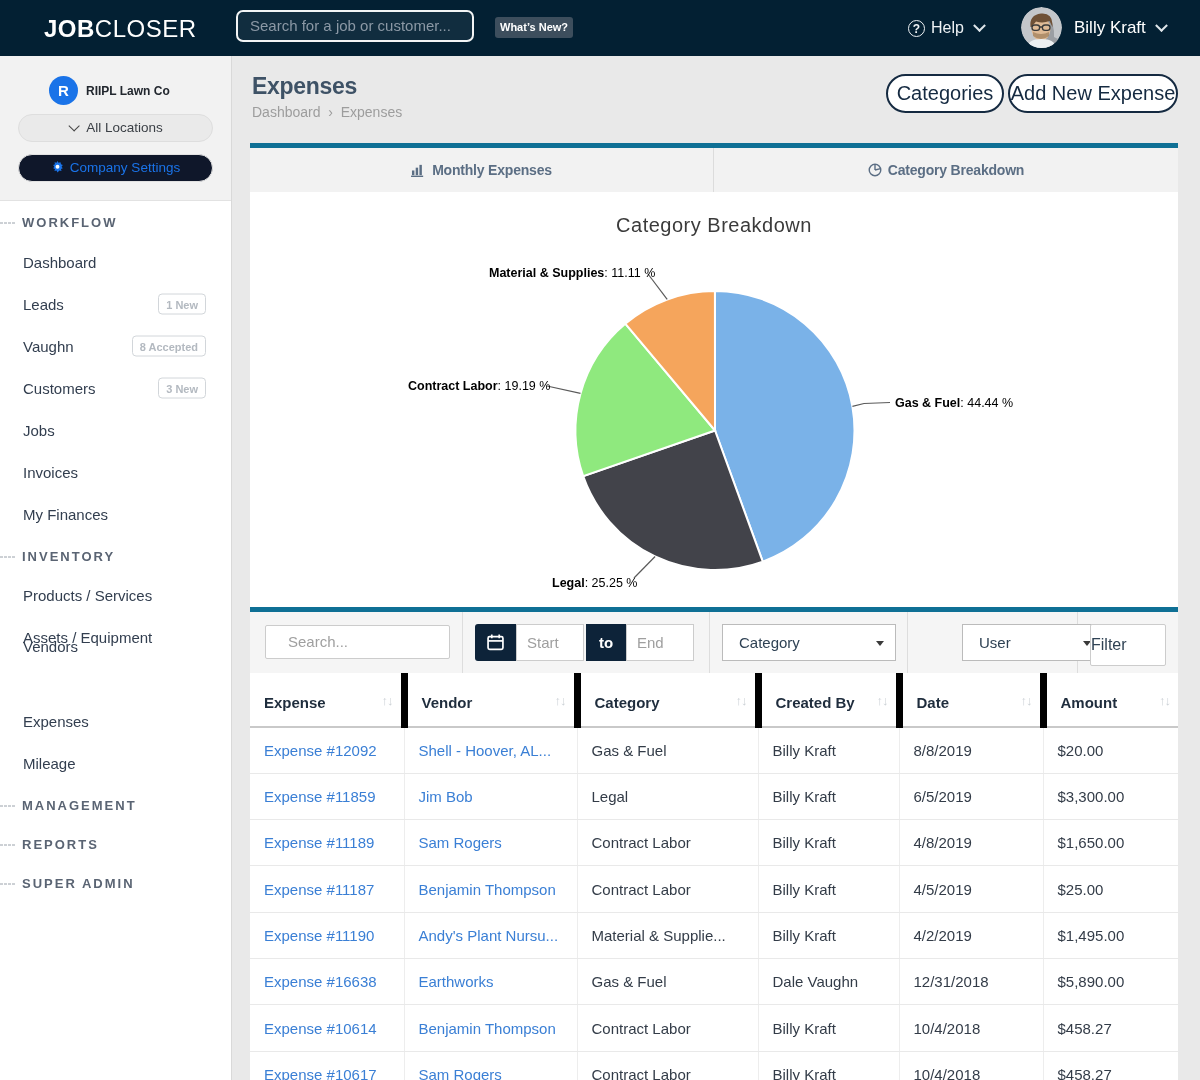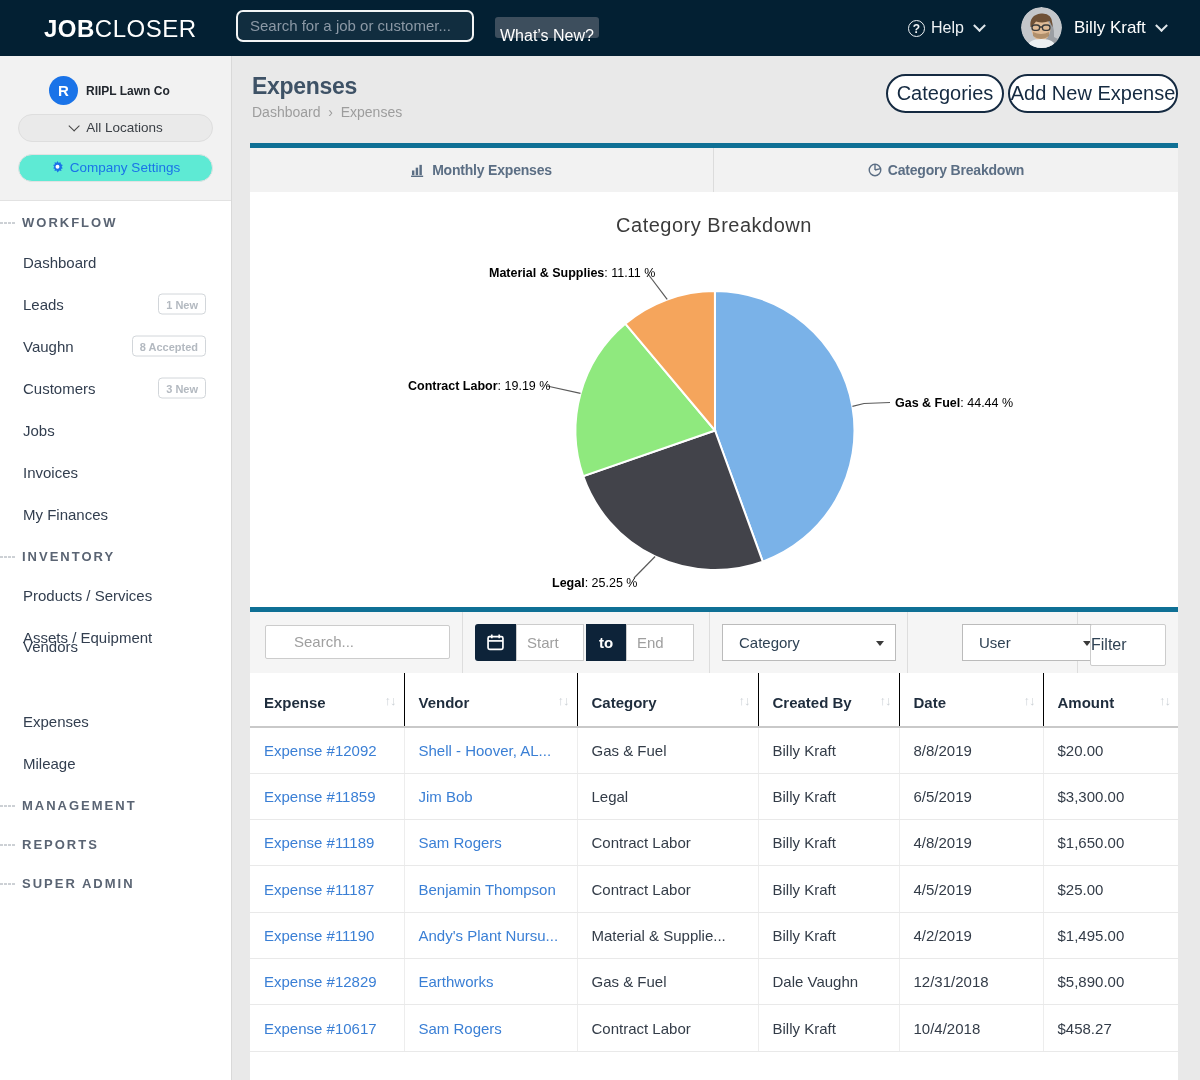--- a/index.html
+++ b/index.html
@@ -4,36 +4,36 @@
 <style>
 * { margin:0; padding:0; box-sizing:border-box; }
 html,body { width:1200px; height:1080px; overflow:hidden; font-family:"Liberation Sans", sans-serif; background:#e9e9e9; }
 
 
 .topbar { position:absolute; left:0; top:0; width:1200px; height:56px; background:#02202f; background:#032033; }
 .logo { position:absolute; left:44px; top:15px; font-size:24px; color:#fff; letter-spacing:0.5px; }
 .logo b { font-weight:800; }
 .logo span { font-weight:300; }
 .searchbox { position:absolute; left:236px; top:10px; width:238px; height:32px; border:2px solid #f2f4f5; border-radius:7px; background:rgba(255,255,255,0.06); color:#8b98a5; font-size:15px; padding:0 12px; line-height:28px; font-family:"Liberation Sans", sans-serif; }
-.whatsnew { position:absolute; left:495px; top:17px; height:21px; background:#3d4e5d; border-radius:3px; color:#fff; font-size:16px; font-weight:normal; padding:8px 5px; line-height:21px; }
+.whatsnew { position:absolute; left:495px; top:17px; height:21px; background:#3d4e5d; border-radius:3px; color:#fff; font-size:11px; font-weight:bold; padding:0 5px; line-height:21px; }
 .helpwrap { position:absolute; left:908px; top:0; height:56px; display:flex; align-items:center; color:#eef2f5; font-size:16px; }
 .helpicon { width:17px; height:17px; border:1.5px solid #eef2f5; border-radius:50%; display:inline-block; text-align:center; font-size:12px; line-height:16px; font-weight:bold; margin-right:6px; }
 .chev { display:inline-block; width:9px; height:9px; border-right:2px solid #dfe5ea; border-bottom:2px solid #dfe5ea; transform:rotate(45deg) translate(-2px,-2px); margin-left:11px; }
 .avatar { position:absolute; left:1021px; top:7px; width:41px; height:41px; border-radius:50%; overflow:hidden; }
 .username { position:absolute; left:1074px; top:0; height:56px; display:flex; align-items:center; color:#fff; font-size:17px; }
 
 
 .sidebar { position:absolute; left:0; top:56px; width:232px; height:1024px; background:#fff; border-right:1px solid #d9d9d9; }
 .sidetop { position:absolute; left:0; top:0; width:231px; height:145px; background:#f2f2f2; border-bottom:1px solid #e2e2e2; }
 .corow { position:absolute; left:49px; top:20px; height:29px; display:flex; align-items:center; }
 .cocircle { width:29px; height:29px; border-radius:50%; background:#1a73e8; color:#fff; text-align:center; line-height:29px; font-weight:bold; font-size:15px; }
 .coname { margin-left:8px; font-size:12px; font-weight:bold; color:#22272e; }
 .pill { position:absolute; left:18px; width:195px; border-radius:14px; text-align:center; font-size:13.5px; }
 .alllocs { top:58px; height:28px; background:#eaeaea; border:1px solid #dedede; color:#3a3f45; line-height:26px; }
-.cosettings { top:98px; height:28px; background:#5eead4; border:1px solid #e2e2e2; color:#1a73e8; line-height:26px; }
+.cosettings { top:98px; height:28px; background:#0f172a; border:1px solid #e2e2e2; color:#1a73e8; line-height:26px; }
 .dchev { display:inline-block; width:8px; height:8px; border-right:1.5px solid #444; border-bottom:1.5px solid #444; transform:rotate(45deg) translateY(-3px); margin-right:10px; }
 .navhead { position:absolute; left:22px; font-size:13px; font-weight:bold; letter-spacing:2px; color:#5a6473; transform:translateY(-50%); }
 .navhead:before { content:""; position:absolute; left:-22px; top:50%; width:15px; border-top:1px dashed #9aa2ab; }
 .navitem { position:absolute; left:23px; font-size:15px; color:#323e4f; transform:translateY(-50%);text-align:center; }
 .badge { position:absolute; font-size:11px; font-weight:bold; color:#b3b9c0; border:1px solid #d2d6da; border-radius:4px; padding:3.5px 7px; transform:translateY(-50%); }
 
 
 .main { position:absolute; left:233px; top:56px; width:967px; height:1024px; background:#e9e9e9; }
 .pagetitle { position:absolute; left:19px; top:17px; font-size:23px; font-weight:bold; color:#3e5266; letter-spacing:-0.3px; }
 .crumbs { position:absolute; left:19px; top:48px; font-size:14px; color:#9d9d9d; }
@@ -44,35 +44,35 @@
 .card1 { position:absolute; left:17px; top:87px; width:928px; height:464px; background:#fff; border-top:5px solid #0f7095; }
 .tabs { position:absolute; left:0; top:0; width:928px; height:44px; background:#f2f2f2; }
 .tab { position:absolute; top:0; height:44px; display:flex; align-items:center; justify-content:center; font-size:14px; font-weight:bold; color:#5b6e84; letter-spacing:-0.2px; }
 .tab1 { left:0; width:464px; border-right:1px solid #dcdcdc; }
 .tab2 { left:464px; width:464px; }
 
 .card2 { position:absolute; left:17px; top:551px; width:928px; height:473px; background:#fff; border-top:5px solid #0f7095; }
 .filterrow { position:absolute; left:0; top:0; width:928px; height:61px; background:#f5f5f5; }
 .fdiv { position:absolute; top:0; width:1px; height:61px; background:#ddd; }
 .finput { position:absolute; background:#fff; border:1px solid #ccc; font-size:15px; color:#9f9f9f; font-family:"Liberation Sans", sans-serif; }
-.fsearch { left:15px; top:13px; width:185px; height:34px; border-radius:2px; padding-left:28px; line-height:32px; }
+.fsearch { left:15px; top:13px; width:185px; height:34px; border-radius:2px; padding-left:22px; line-height:32px; }
 .calbtn { position:absolute; left:225px; top:12px; width:41px; height:37px; background:#0d2339; border-radius:3px 0 0 3px; }
 .fstart { left:266px; top:12px; width:68px; height:37px; padding-left:10px; line-height:35px; }
 .tobox { position:absolute; left:336px; top:12px; width:40px; height:37px; background:#0d2339; color:#fff; font-weight:bold; font-size:15px; text-align:center; line-height:37px; }
 .fend { left:376px; top:12px; width:68px; height:37px; padding-left:10px; line-height:35px; }
 .fselect { position:absolute; top:12px; height:37px; background:#fff; border:1px solid #bbb; font-size:15px; color:#2f4254; line-height:35px; padding-left:16px; }
 .fsel1 { left:472px; width:174px; }
 .fsel2 { left:712px; width:141px; }
 .selarr { position:absolute; right:11px; top:16px; width:0; height:0; border-left:4.5px solid transparent; border-right:4.5px solid transparent; border-top:5.5px solid #3a3a3a; }
 .fbtn { position:absolute; left:840px; top:12px; width:76px; height:42px; background:#fff; border:1px solid #ccc; border-radius:2px; font-size:16px; color:#2f4254; text-align:left; line-height:40px; }
 
 table.grid { position:absolute; left:0; top:61px; width:928px; border-collapse:collapse; table-layout:fixed; font-size:15px; }
 .grid col.c1 { width:154px; } .grid col.c2 { width:173px; } .grid col.c3 { width:181px; }
 .grid col.c4 { width:141px; } .grid col.c5 { width:144px; } .grid col.c6 { width:135px; }
-.grid th { height:54px; padding-top:5px; font-size:15px; font-weight:bold; color:#1f2d3d; text-align:left; padding-left:14px; border-right:1px solid #000000; border-bottom:2px solid #c9c9c9; position:relative; background:#fff; }
+.grid th { height:54px; padding-top:5px; font-size:15px; font-weight:bold; color:#1f2d3d; text-align:left; padding-left:14px; border-right:7px solid #000000; border-bottom:2px solid #c9c9c9; position:relative; background:#fff; }
 .grid th:last-child { border-right:none; }
 .sorticons { position:absolute; right:8px; top:50%; transform:translateY(-50%); color:#ccd1d6; font-size:13px; letter-spacing:-1px; font-weight:normal; }
 .grid td { height:46.34px; padding-left:14px; border-right:1px solid #ededed; border-bottom:1px solid #e9e9e9; color:#333c48; background:#fff; }
 .grid td:last-child { border-right:none; }
 .grid td.lnk { color:#3a7fd5; }
 
 
 .charttitle { position:absolute; left:0; top:66px; width:928px; text-align:center; font-size:20px; color:#3b3b3b; letter-spacing:0.5px; }
 </style>
 </head>
@@ -251,28 +251,36 @@
           </tr>
       <tr>
             <td class="lnk">Expense #11190</td>
             <td class="lnk">Andy's Plant Nursu...</td>
             <td>Material &amp; Supplie...</td>
             <td>Billy Kraft</td>
             <td>4/2/2019</td>
             <td>$1,495.00</td>
           </tr>
       <tr>
-            <td class="lnk">Expense #12829</td>
+            <td class="lnk">Expense #16638</td>
             <td class="lnk">Earthworks</td>
             <td>Gas &amp; Fuel</td>
             <td>Dale Vaughn</td>
             <td>12/31/2018</td>
             <td>$5,890.00</td>
           </tr>
       <tr>
+            <td class="lnk">Expense #10614</td>
+            <td class="lnk">Benjamin Thompson</td>
+            <td>Contract Labor</td>
+            <td>Billy Kraft</td>
+            <td>10/4/2018</td>
+            <td>$458.27</td>
+          </tr>
+      <tr>
             <td class="lnk">Expense #10617</td>
             <td class="lnk">Sam Rogers</td>
             <td>Contract Labor</td>
             <td>Billy Kraft</td>
             <td>10/4/2018</td>
             <td>$458.27</td>
           </tr>
     </tbody>
       </table>
   </div>

